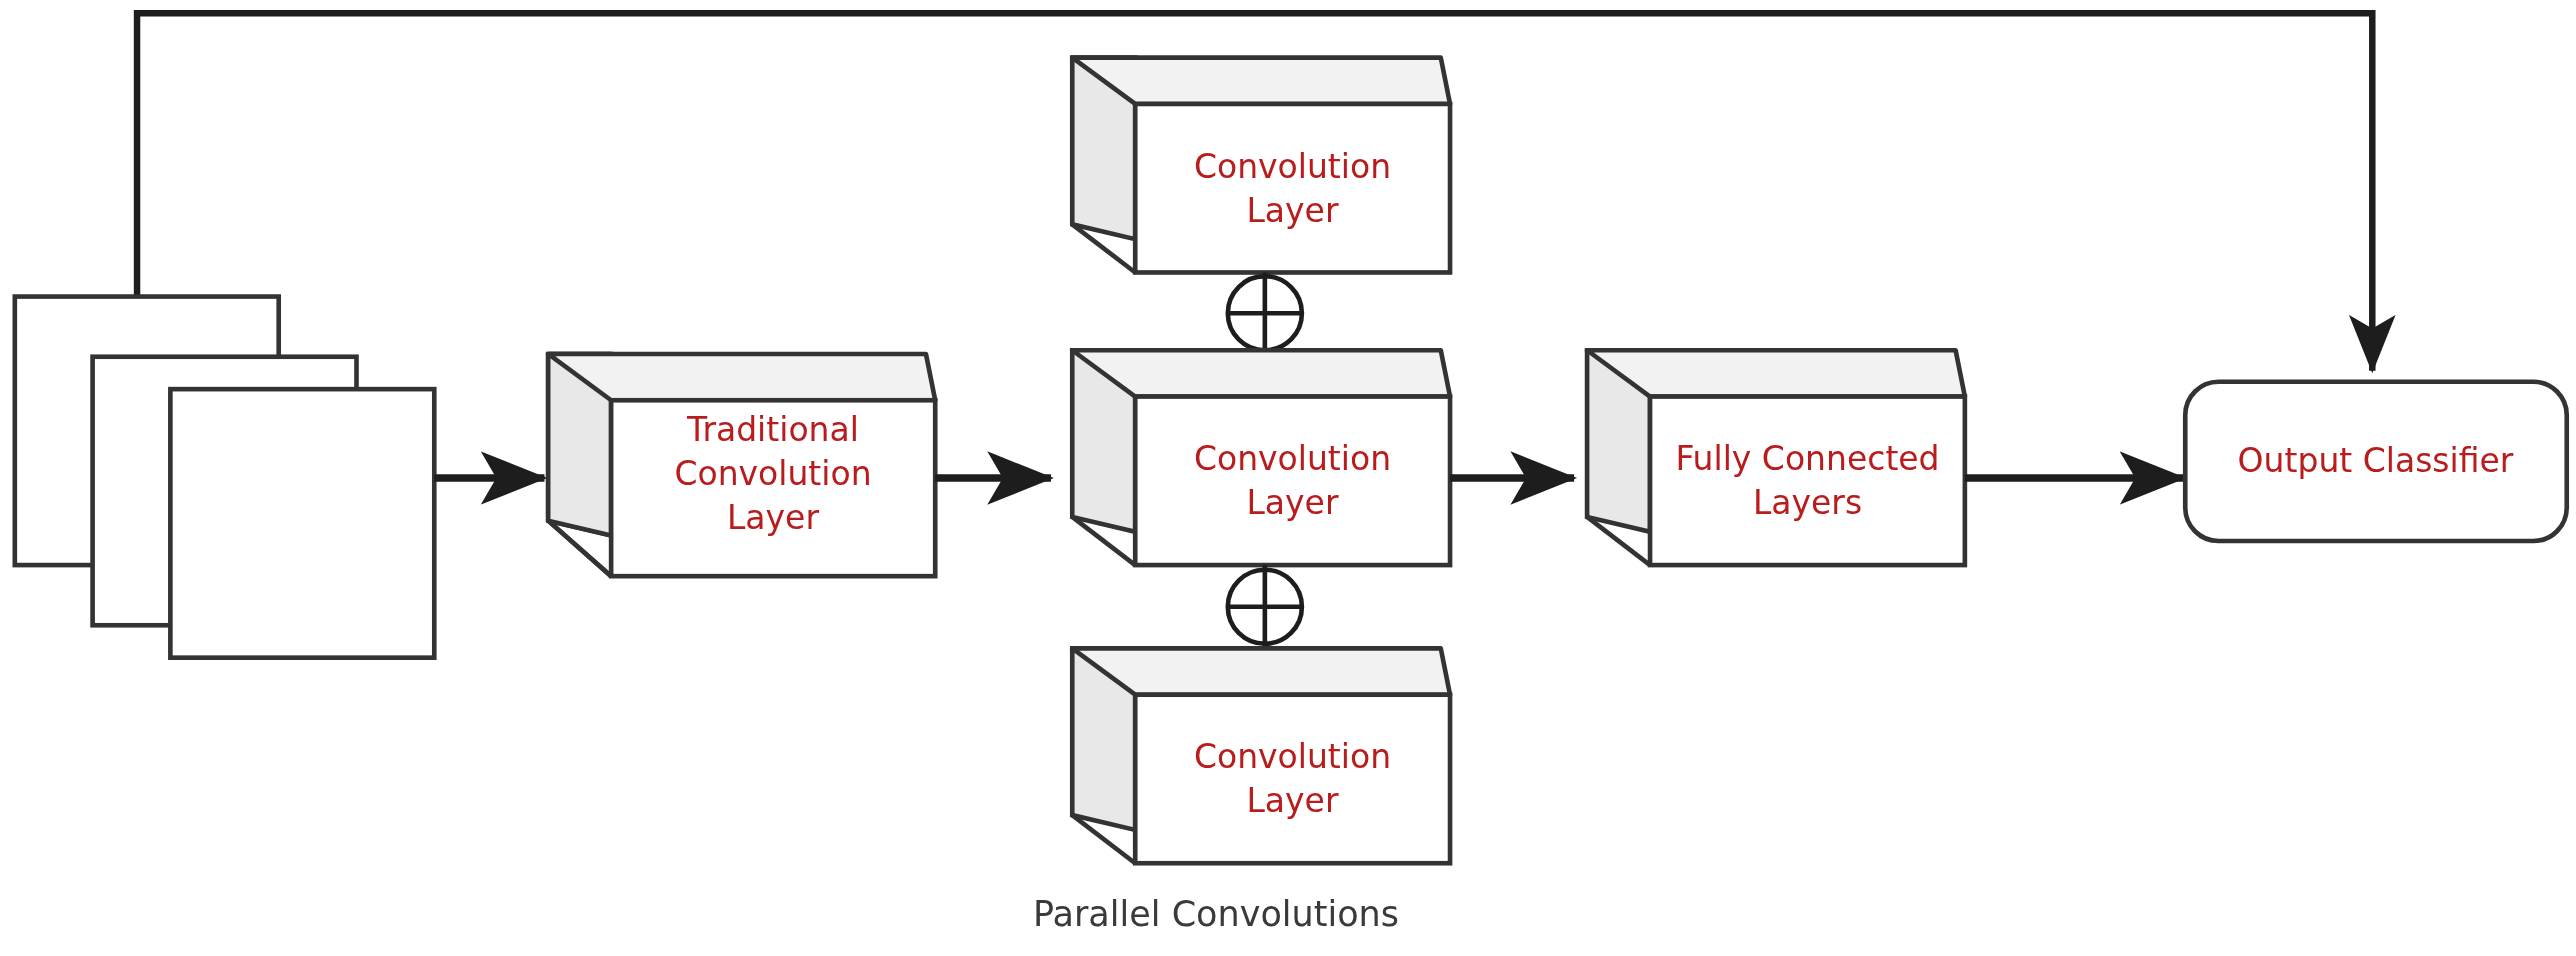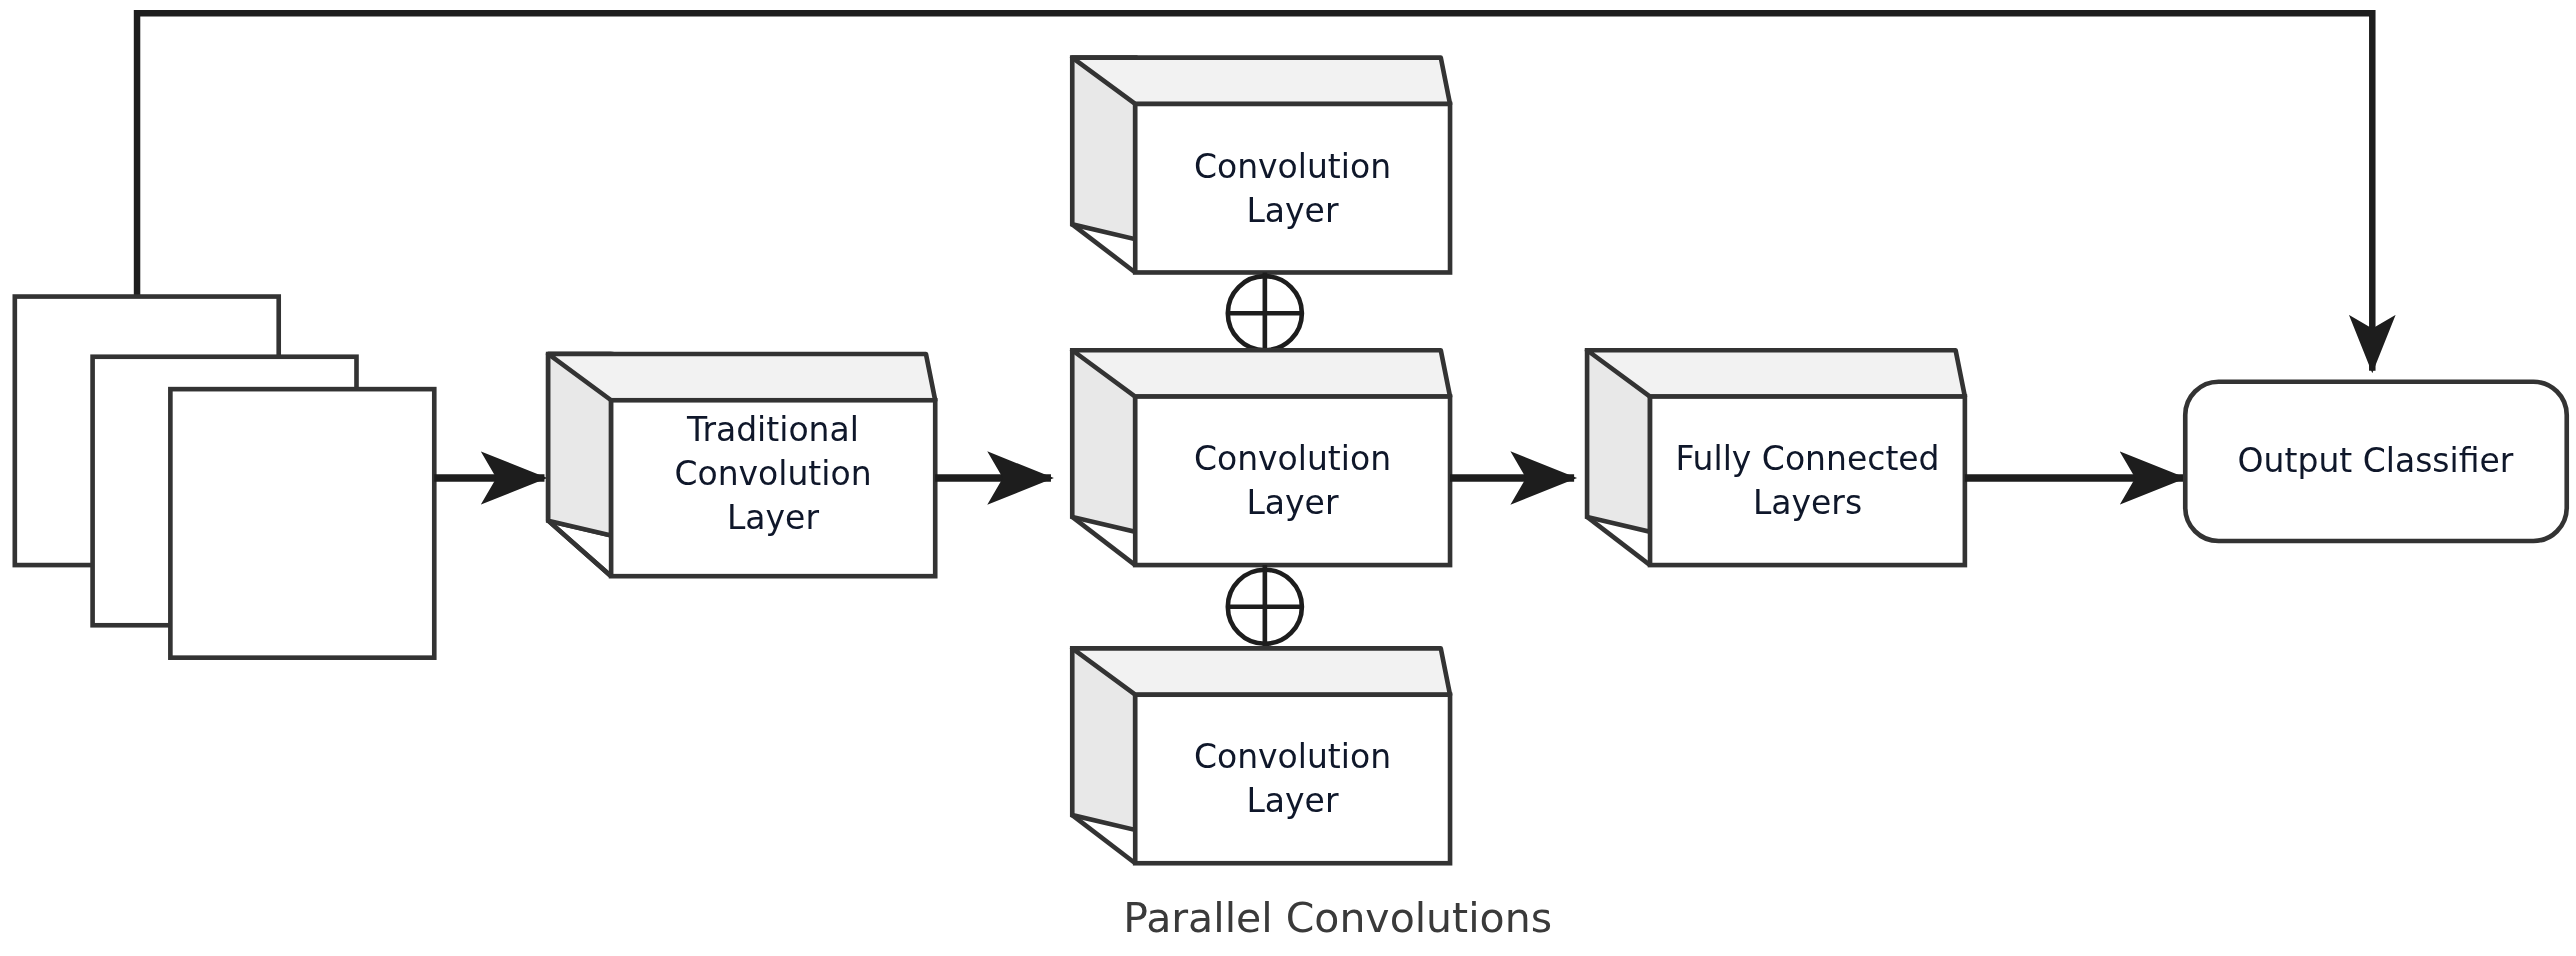--- a/index.html
+++ b/index.html
@@ -24,32 +24,32 @@
     top: 0;
     width: 2576px;
     height: 957px;
   }
   .node-text {
     position: absolute;
     display: flex;
     align-items: center;
     justify-content: center;
     text-align: center;
-    color: #0f172a;
+    color: #b91c1c;
     font-size: 33px;
     line-height: 1.33;
     white-space: pre-line;
     pointer-events: none;
     font-family: "DejaVu Sans", "Liberation Sans", sans-serif;
   }
   .caption-text {
     position: absolute;
     color: #3a3a3a;
-    font-size: 41px;
-    text-align: right;
+    font-size: 35px;
+    text-align: left;
     font-family: "DejaVu Sans", "Liberation Sans", sans-serif;
   }
   .hit {
     position: absolute;
     background: transparent;
   }
 </style>
 </head>
 <body>
 

